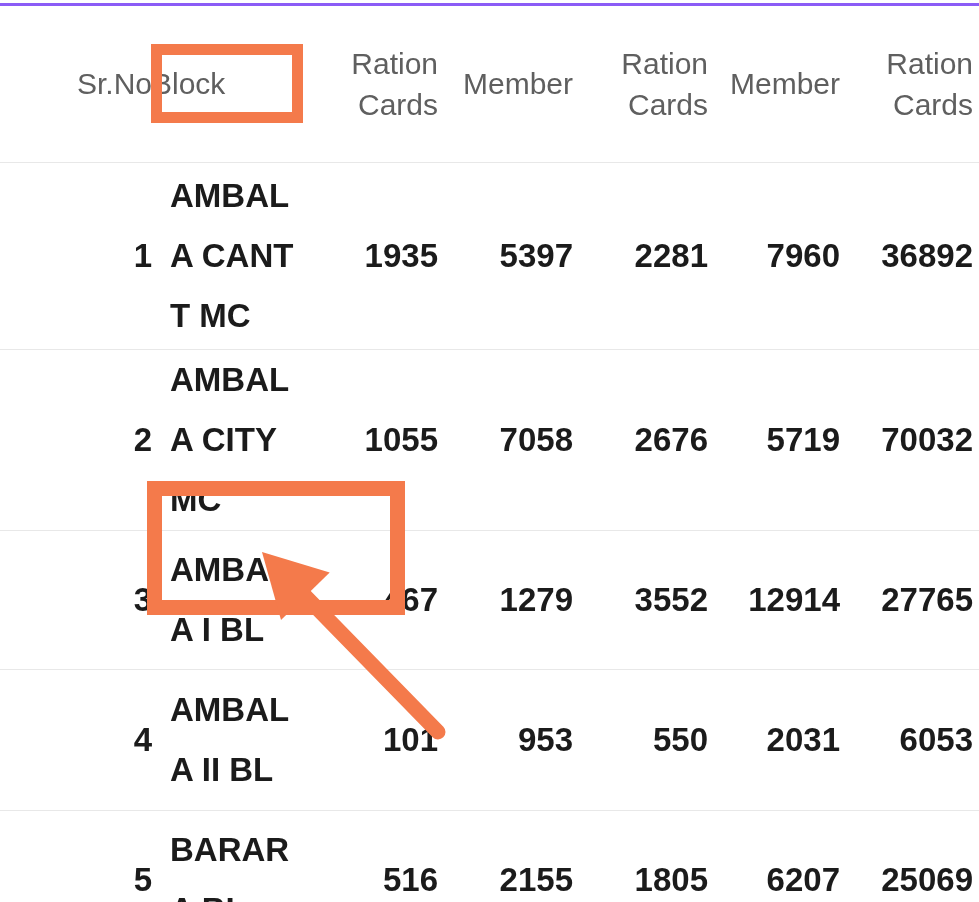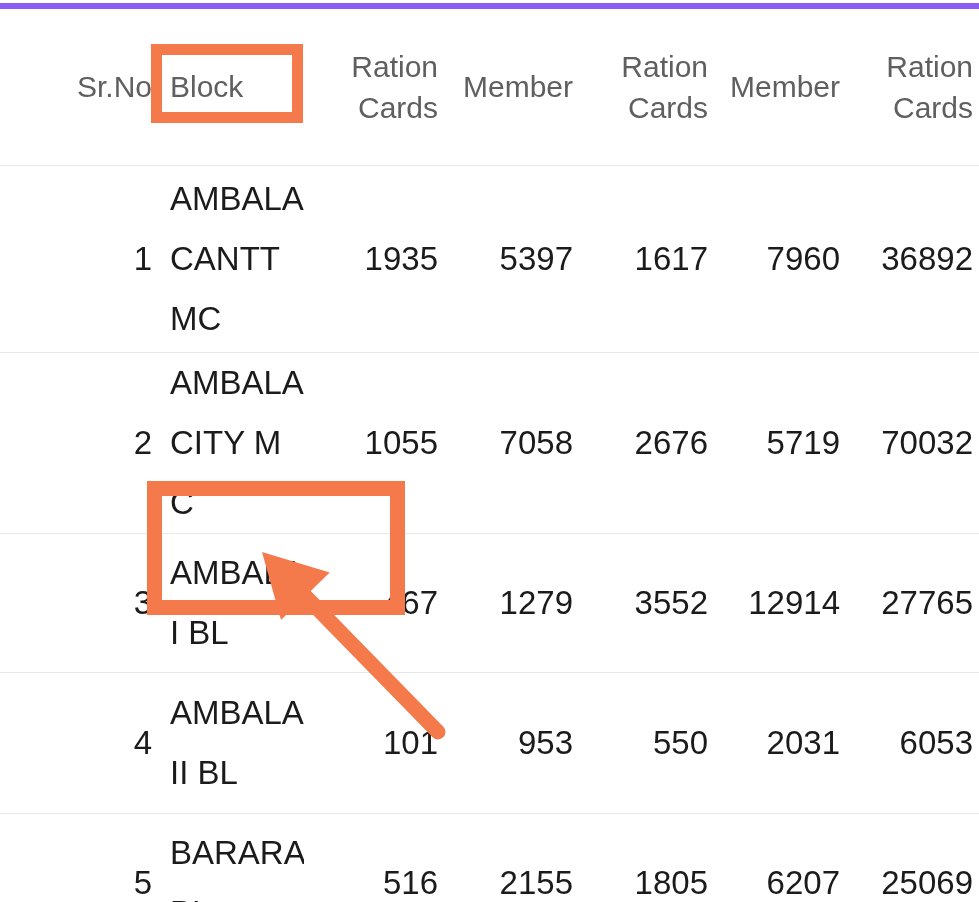--- a/index.html
+++ b/index.html
@@ -37,53 +37,52 @@
 
   table.data-table col.c-sr    { width: 152px; }
   table.data-table col.c-block { width: 152px; }
   table.data-table col.c-n1    { width: 140px; }
   table.data-table col.c-n2    { width: 135px; }
   table.data-table col.c-n3    { width: 135px; }
   table.data-table col.c-n4    { width: 132px; }
   table.data-table col.c-n5    { width: 133px; }
 
   thead tr {
-    border-top: 6px solid #8b5cf6;
+    border-top: 3px solid #8b5cf6;
     border-bottom: 1px solid #e8e8e8;
   }
   thead th {
     height: 156px;
     padding: 0 6px 0 0;
     margin: 0;
     color: #5f5f5f;
     font-weight: 400;
     font-size: 30px;
     line-height: 1.38;
     text-align: right;
     vertical-align: middle;
     white-space: normal;
     overflow: hidden;
   }
   thead th.h-block {
     text-align: left;
-    padding-left: 18px;
     padding-right: 0;
   }
   thead th.h-sr {
     padding-right: 0;
   }
 
   tbody tr {
     border-bottom: 1px solid #e8e8e8;
   }
   tbody td {
     padding: 0 6px 0 0;
     color: #1b1b1b;
     font-size: 33px;
-    font-weight: 400;
+    font-weight: 700;
     line-height: 1.5;
     text-align: right;
     vertical-align: middle;
     white-space: nowrap;
     overflow: hidden;
   }
   tbody td.cell-sr {
     text-align: right;
     padding-right: 0;
     color: #1b1b1b;
@@ -162,21 +161,21 @@
         <th>Ration Cards</th>
       </tr>
     </thead>
 
     <tbody>
       <tr class="r1">
         <td class="cell-sr">1</td>
         <td class="cell-block">AMBALA CANTT MC</td>
         <td>1935</td>
         <td>5397</td>
-        <td>1617</td>
+        <td>2281</td>
         <td>7960</td>
         <td>36892</td>
       </tr>
       <tr class="r2">
         <td class="cell-sr">2</td>
         <td class="cell-block">AMBALA CITY MC</td>
         <td>1055</td>
         <td>7058</td>
         <td>2676</td>
         <td>5719</td>

